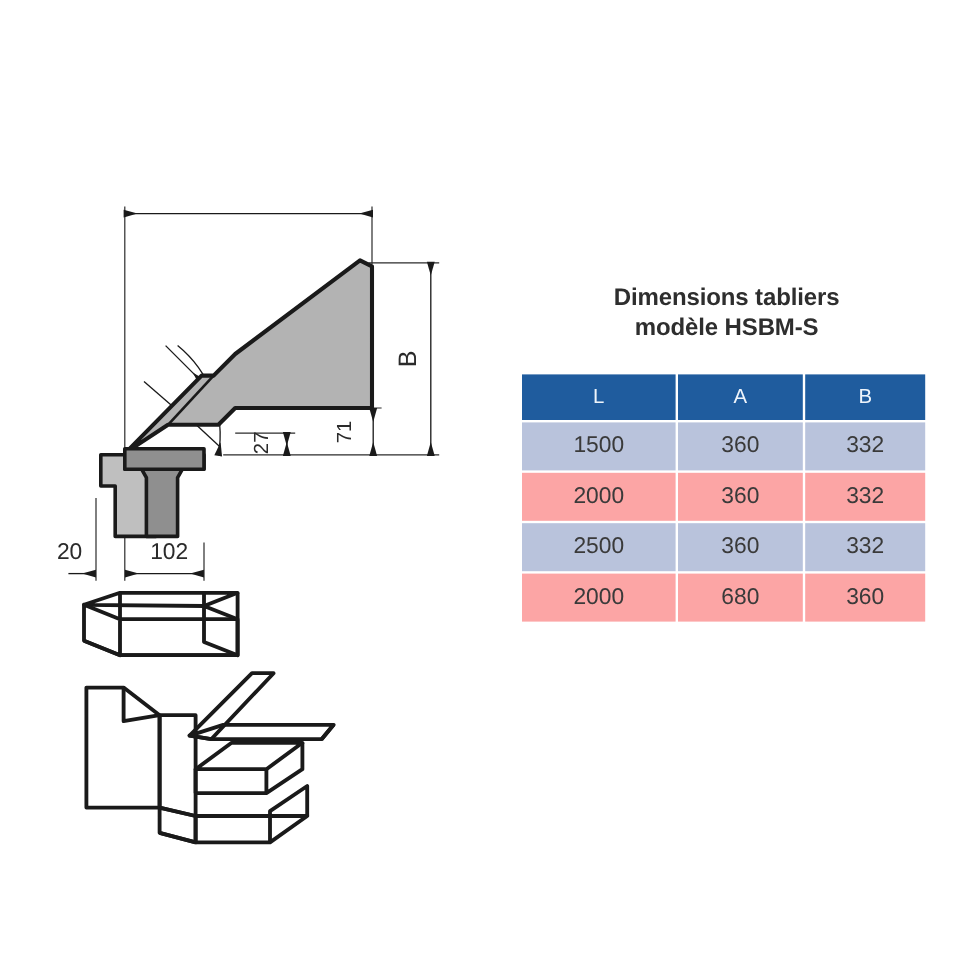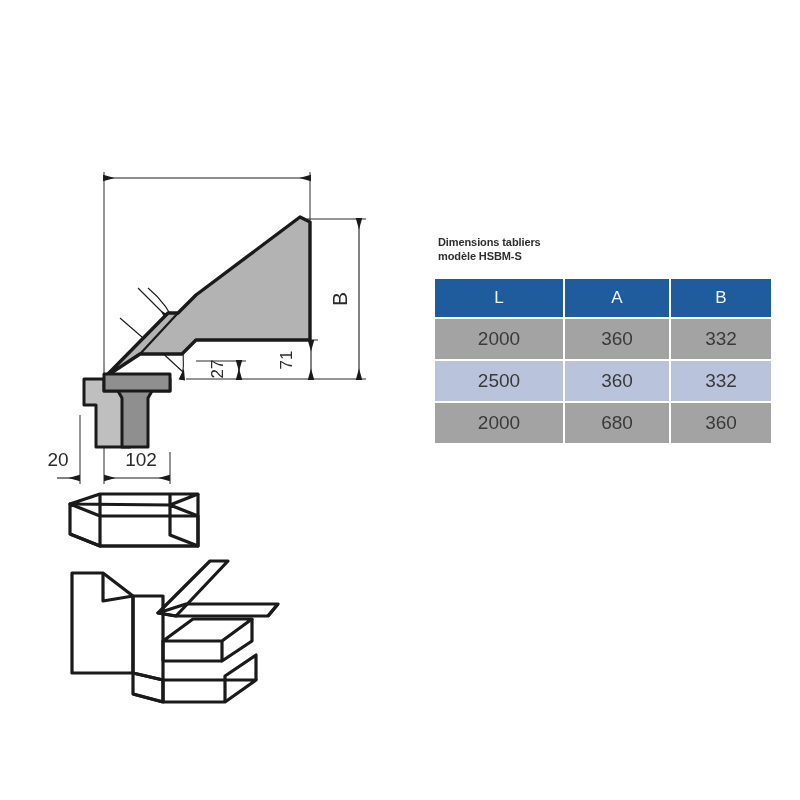--- a/index.html
+++ b/index.html
@@ -33,27 +33,28 @@
   }
 
   
   #table-block {
     position: absolute;
     left: 433px;
     top: 236px;
     width: 340px;
   }
   #table-title {
-    font-size: 11px;
+    font-size: 20px;
     font-weight: bold;
     line-height: 1.24;
     color: #2e2e2e;
     letter-spacing: -0.1px;
-    margin: 0 0 14px 5px;
+    margin: 0 0 24px 5px;
     white-space: pre-line;
+    text-align: center;
   }
   table.dims {
     border-collapse: separate;
     border-spacing: 2px;
     width: 332px;
     table-layout: fixed;
   }
   table.dims th {
     background: #1f5c9e;
     color: #eef4fb;
@@ -66,21 +67,21 @@
   }
   table.dims td {
     font-size: 19px;
     color: #3a3a3a;
     height: 38px;
     text-align: center;
     vertical-align: middle;
     border: 0;
   }
   table.dims tr.odd td  { background: #b9c3dc; }
-  table.dims tr.even td { background: #a3a3a3; }
+  table.dims tr.even td { background: #fca5a5; }
   table.dims col.c-l { width: 128px; }
   table.dims col.c-a { width: 104px; }
   table.dims col.c-b { width: 100px; }
 </style>
 </head>
 <body>
 
 <div id="root">
 
   <svg id="drawing-svg" viewBox="0 0 800 800">
@@ -243,20 +244,25 @@
           <col class="c-b">
       </colgroup>
       <thead>
         <tr>
           <th>L</th>
           <th>A</th>
           <th>B</th>
         </tr>
       </thead>
       <tbody>
+        <tr class="odd">
+          <td>1500</td>
+          <td>360</td>
+          <td>332</td>
+        </tr>
         <tr class="even">
           <td>2000</td>
           <td>360</td>
           <td>332</td>
         </tr>
         <tr class="odd">
           <td>2500</td>
           <td>360</td>
           <td>332</td>
         </tr>

